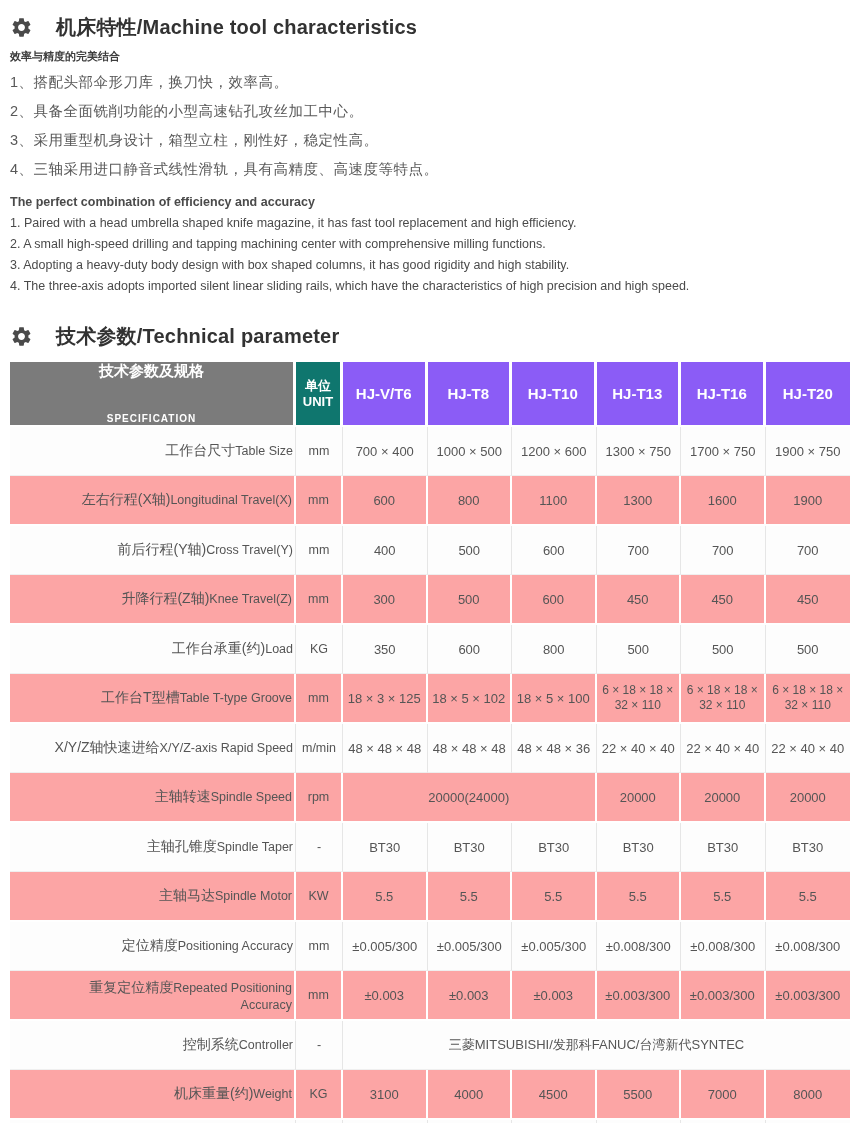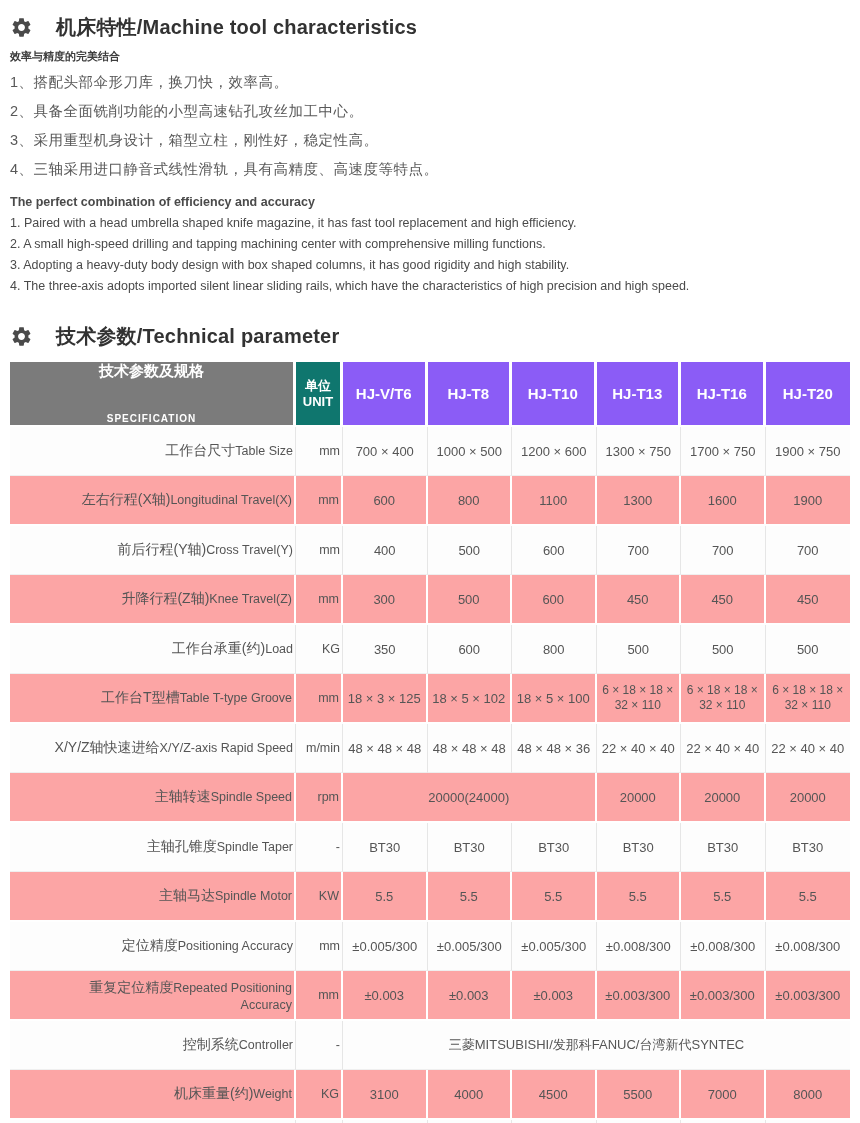--- a/index.html
+++ b/index.html
@@ -34,21 +34,21 @@
   tr.r-light td{background:#fdfdfd;border-right:1px solid #e6e6e6;border-bottom:1px solid #efefef;}
   tr.r-dark td{background:#fca5a5;border-right:2px solid #fff;border-bottom:2px solid #fff;}
   tr td:last-child{border-right:none;}
 
   td.label{text-align:right;padding-left:12px;}
   .label-cn{font-size:14px;color:#555;display:inline-block;min-width:98px;}
   .label-en{font-size:12.5px;color:#555;}
 
   td.two-line{white-space:pre-line;font-size:12px;line-height:1.3;}
   td.tiny{font-size:10px;letter-spacing:-0.2px;}
-  td.unit{font-size:12.5px;text-align:right;}
+  td.unit{font-size:12.5px;}
 </style>
 </head>
 <body>
 
 <div class="page">
 
   <section>
     <h1 class="sec-title">
       <span class="gear">
         <svg viewBox="0 0 24 24" aria-hidden="true">

